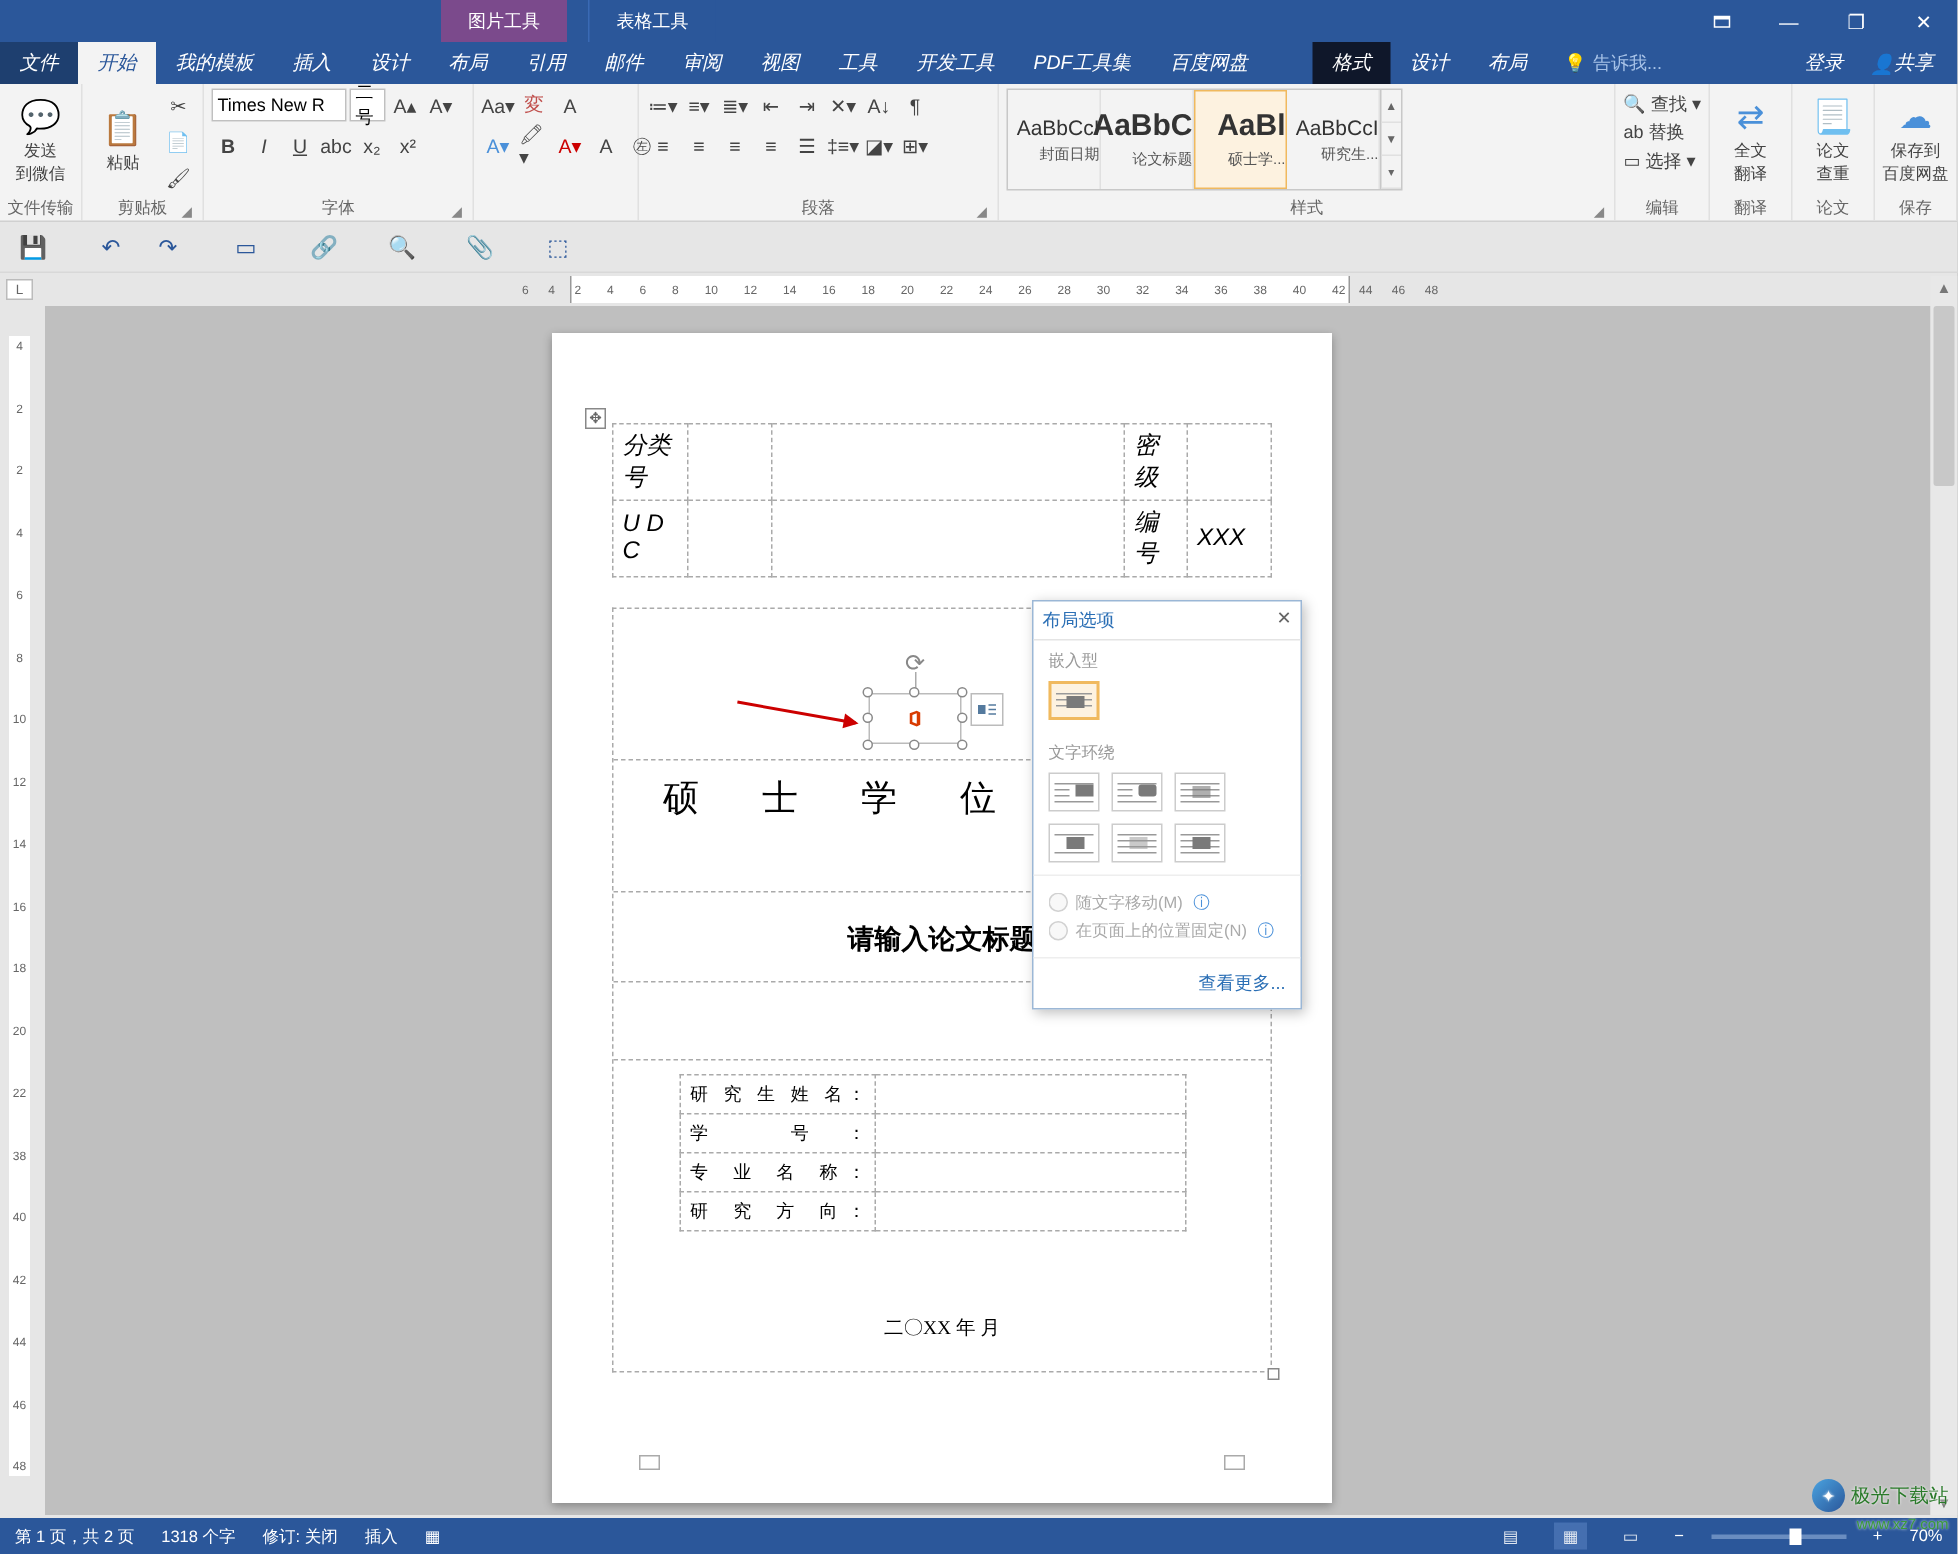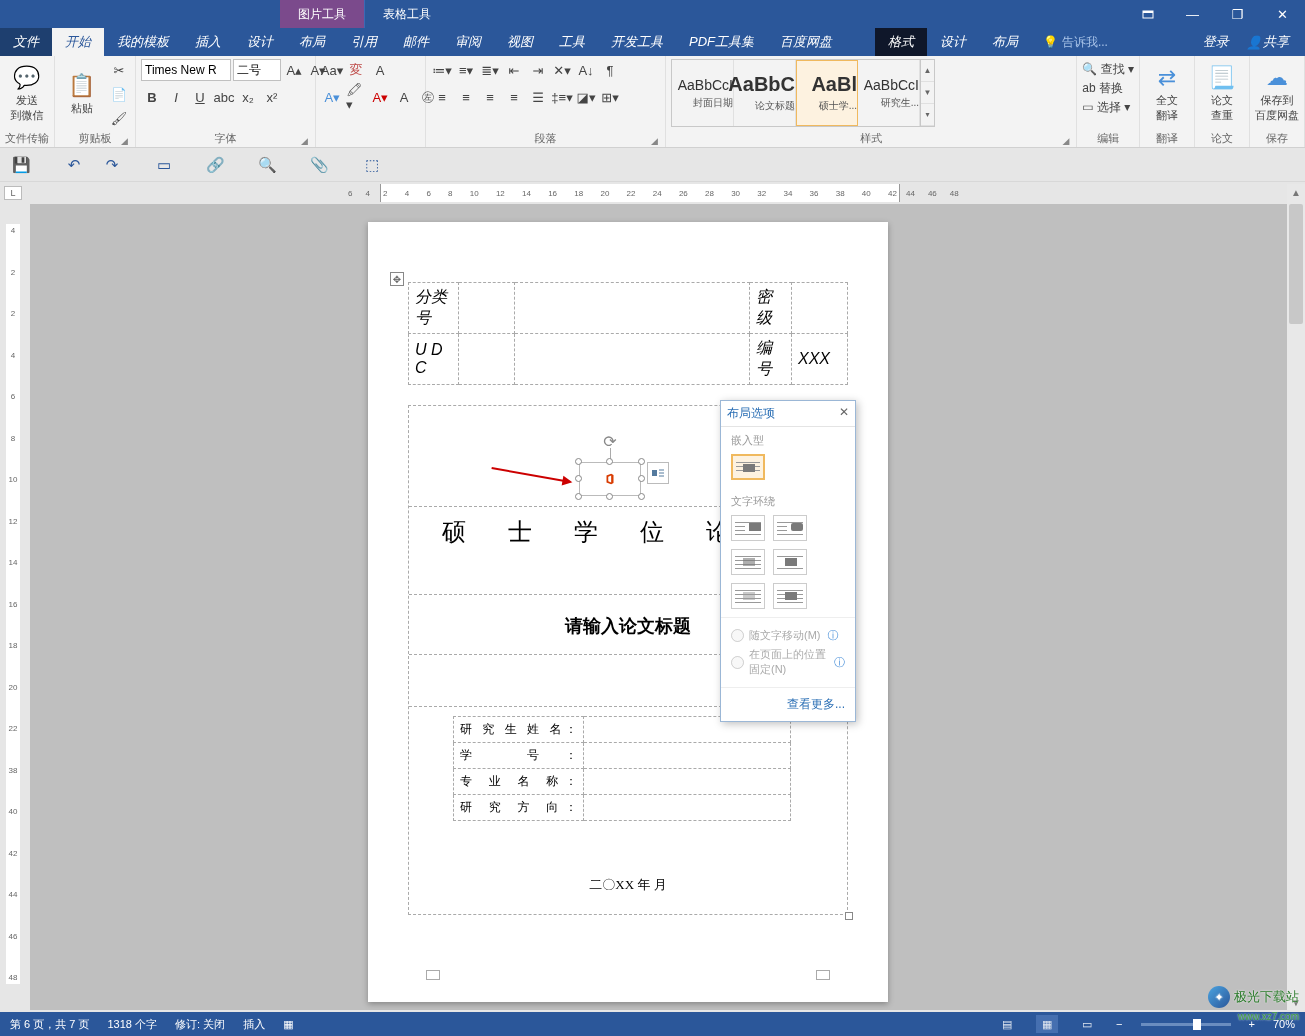--- a/index.html
+++ b/index.html
@@ -3,21 +3,21 @@
 <meta charset="utf-8">
 <style>
 * { margin: 0; padding: 0; box-sizing: border-box; font-family: "Microsoft YaHei", "SimSun", sans-serif; }
 body { background: #e6e6e6; width: 1305px; height: 1036px; overflow: hidden; position: relative; }
 
 
 .titlebar { height: 28px; background: #2b579a; display: flex; align-items: center; color: #fff; font-size: 12px; }
 .titlebar-left { width: 280px; }
 .titlebar-center { flex: 1; text-align: center; }
 .titlebar-tools { display: flex; }
-.tool-tab { padding: 0 18px; height: 28px; display: flex; align-items: center; justify-content: center; font-size: 12px; }
+.tool-tab { padding: 0 18px; height: 28px; display: flex; align-items: center; justify-content: center; font-size: 12px; margin-left: 14px; }
 .tool-tab.pic { background: #7b4a8c; }
 .tool-tab.tbl { background: #2b579a; border-left: 1px solid #3a6ab5; }
 .win-btns { display: flex; margin-left: auto; }
 .win-btn { width: 45px; height: 28px; display: flex; align-items: center; justify-content: center; color: #fff; font-size: 13px; }
 
 
 .menutabs { height: 28px; background: #2b579a; display: flex; align-items: stretch; color: #fff; font-size: 13px; }
 .menutab { padding: 0 13px; display: flex; align-items: center; cursor: pointer; font-style: italic; }
 .menutab.active { background: #f3f3f3; color: #2b579a; }
 .menutab.file { background: #1e3f6f; }
@@ -31,21 +31,21 @@
 .rgroup-body { flex: 1; display: flex; align-items: flex-start; gap: 4px; }
 .rgroup-label { height: 16px; font-size: 11px; color: #666; text-align: center; position: relative; }
 .rgroup-label .launcher { position: absolute; right: 2px; bottom: 1px; font-size: 9px; color: #888; }
 .bigbtn { display: flex; flex-direction: column; align-items: center; justify-content: center; width: 44px; height: 70px; font-size: 11px; gap: 2px; color: #444; }
 .bigbtn .ico { font-size: 22px; }
 .stack { display: flex; flex-direction: column; gap: 2px; }
 .rowbtns { display: flex; gap: 2px; align-items: center; }
 .smbtn { width: 22px; height: 22px; display: flex; align-items: center; justify-content: center; font-size: 13px; border: 1px solid transparent; color: #444;}
 .combo { height: 22px; border: 1px solid #c0c0c0; background: #fff; font-size: 12px; padding: 0 3px; display: flex; align-items: center; }
 .combo.font { width: 90px; }
-.combo.size { width: 48px; }
+.combo.size { width: 24px; }
 
 
 .styles-gal { display: flex; border: 1px solid #c8c8c8; height: 68px; }
 .style-item { width: 62px; border-right: 1px solid #e0e0e0; display: flex; flex-direction: column; align-items: flex-end; justify-content: center; font-size: 10px; color: #555; }
 .style-item.sel { border: 1px solid #f0b95e; background: #fdf2e0; }
 .style-preview { font-size: 14px; color: #333; margin-bottom: 3px; }
 .style-preview.big { font-size: 20px; font-weight: bold; }
 .gal-scroll { width: 14px; display: flex; flex-direction: column; border-left: 1px solid #c8c8c8;}
 .gal-scroll div{ flex:1; display:flex; align-items:center; justify-content:center; font-size:8px; color:#666; border-bottom:1px solid #e0e0e0;}
 
@@ -101,21 +101,21 @@
 .infotable { position: absolute; left: 44px; right: 50px; top: 310px; border-collapse: collapse; width: calc(100% - 100px); font-size: 12px; font-family: "SimSun";}
 .infotable td { border: 1px dashed #aaa; padding: 4px 6px; height: 20px; }
 .infotable td.lbl { width: 130px; text-align: justify; text-align-last: justify; }
 
 .datel { position: absolute; bottom: 20px; left: 0; right: 0; text-align: center; font-size: 13px; font-family: "SimSun";}
 .resize-sq { position:absolute; right:-6px; bottom:-6px; width:8px; height:8px; border:1px solid #888; background:#fff;}
 
 .colbreak { position:absolute; left:18px; width:14px; height:10px; border:1px solid #aaa; }
 
 
-.layout-pop { position: absolute; left: 688px; top: 400px; width: 136px; background: #fff; border: 1px solid #9bb7d6; box-shadow: 2px 2px 8px rgba(0,0,0,0.25); font-size: 12px; z-index: 100; margin-left: 32px;}
+.layout-pop { position: absolute; left: 688px; top: 400px; width: 180px; background: #fff; border: 1px solid #9bb7d6; box-shadow: 2px 2px 8px rgba(0,0,0,0.25); font-size: 12px; z-index: 100;}
 .layout-pop .hdr { display: flex; justify-content: space-between; padding: 4px 6px; color: #2b6fb5; border-bottom: 1px solid #e4e4e4;}
 .layout-pop .hdr .x { color: #666; cursor: pointer; }
 .layout-pop .sec-lbl { padding: 6px 10px 4px; color: #999; font-size: 11px;}
 .layout-pop .opts { display: flex; gap: 8px; padding: 2px 10px 8px; flex-wrap: wrap;}
 .wrap-ico { width: 34px; height: 26px; border: 1px solid #ccc; display: flex; align-items: center; justify-content: center; position: relative; background: #fff;}
 .wrap-ico.sel { border: 2px solid #f0b95e; background: #fdf2e0; }
 .wrap-ico .sq { width: 12px; height: 8px; background: #7a7a7a; position:absolute;}
 .wrap-ico .lines { position:absolute; inset:3px; }
 .wrap-ico .lines div{ height:1px; background:#999; margin:3px 0;}
 .layout-pop .radios { padding: 6px 10px; border-top: 1px solid #eee; color: #aaa; font-size: 11px;}
@@ -600,21 +600,21 @@
   <div class="more">查看更多...</div>
 </div>
 
 <div class="vscroll">
   <div class="arr">▲</div>
   <div class="thumb"></div>
   <div class="arr" style="position:absolute;bottom:0;left:0;right:0">▼</div>
 </div>
 
 <div class="statusbar">
-  <span>第 6 页，共 7 页</span>
+  <span>第 1 页，共 2 页</span>
   <span>1318 个字</span>
   <span>修订: 关闭</span>
   <span>插入</span>
   <span>▦</span>
   <div class="spacer"></div>
   <div class="viewbtn">▤</div>
   <div class="viewbtn active">▦</div>
   <div class="viewbtn">▭</div>
   <span>−</span>
   <div class="zoom-slider">

